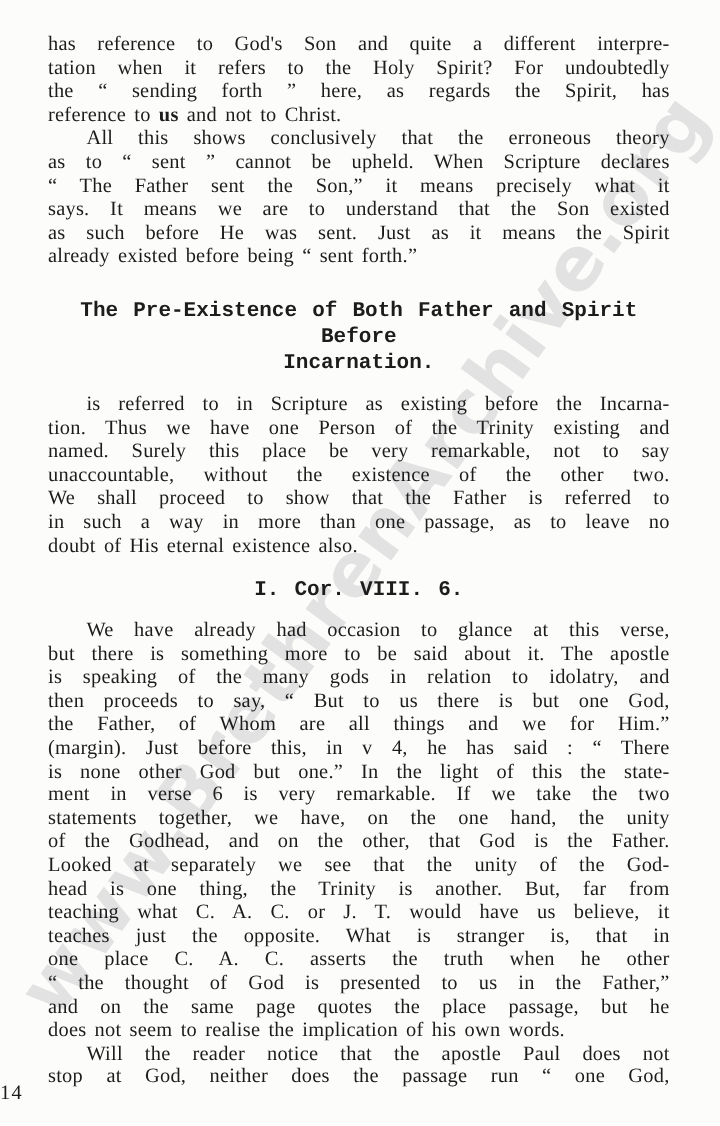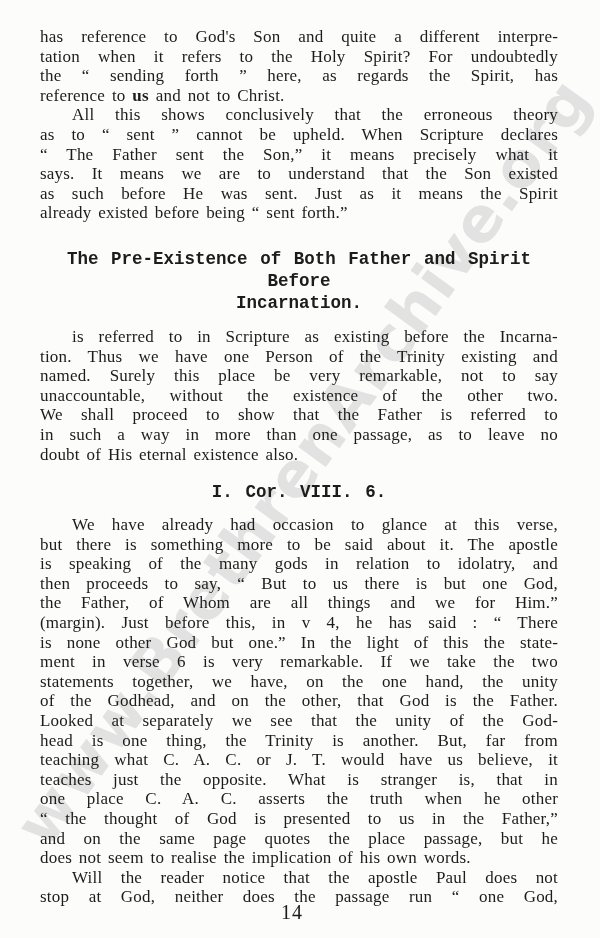--- a/index.html
+++ b/index.html
@@ -61,22 +61,22 @@
     font-family: Liberation Mono, monospace;
   }
   
   .block-2 { margin: 25px 0 13px; }
   .block-4 { margin: 17px 0 12px; }
   .page-number {
     position: absolute;
     left: 0;
     right: 16px;
     top: 901px;
-    text-align: center;
-    font-size: 20px;
+    text-align: left;
+    font-size: 17px;
     letter-spacing: 1px;
     color: var(--ink);
     z-index: 1;
   }
 </style>
 </head>
 <body>
 
 <div class="page">
   <div class="watermark">www.BrethrenArchive.org</div>

